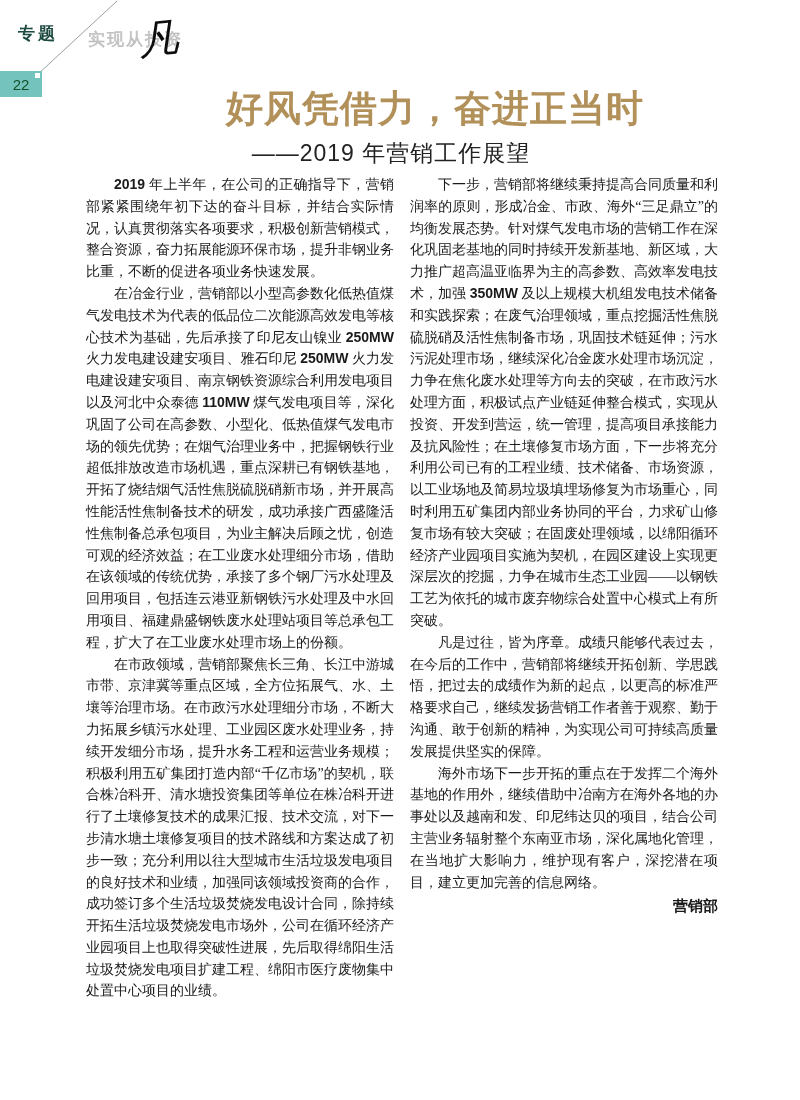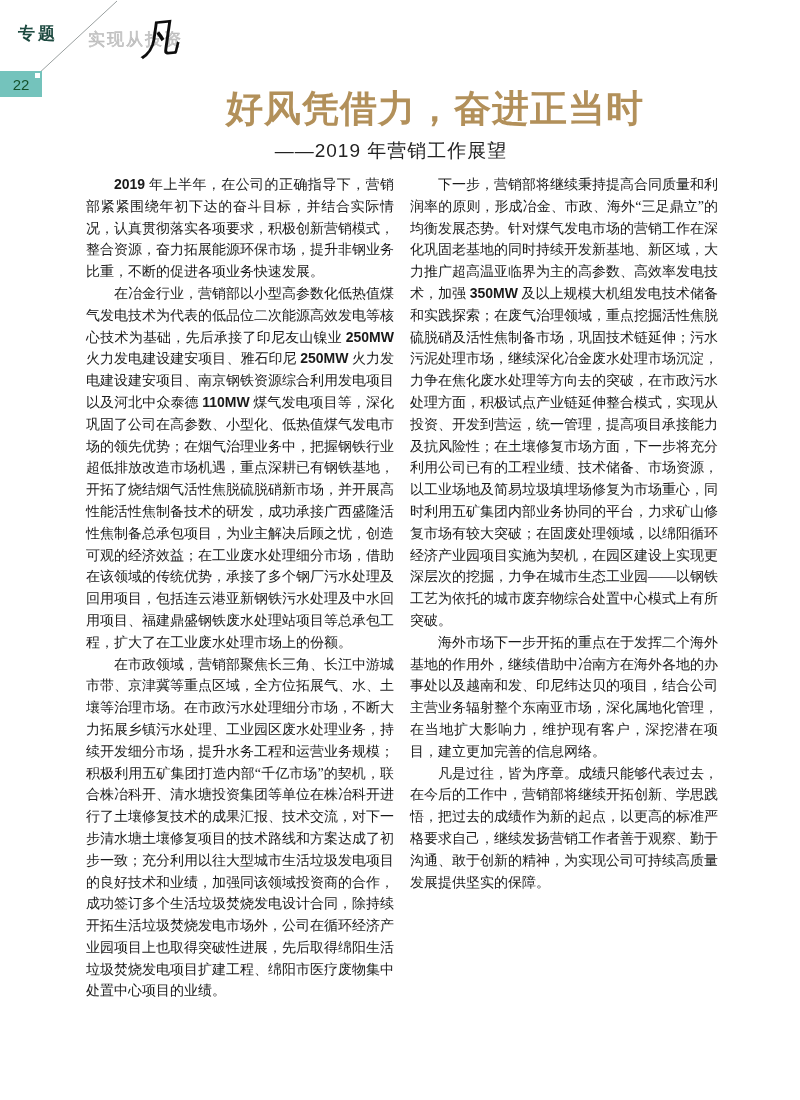--- a/index.html
+++ b/index.html
@@ -41,21 +41,21 @@
   .article-title{
     position:absolute;top:84px;left:0;width:782px;text-align:center;
     font-family:"Liberation Sans","DejaVu Sans",sans-serif;
     font-weight:bold;font-size:37px;letter-spacing:1px;
     color:var(--gold);
     margin-left:44px;
   }
   .article-subtitle{
     position:absolute;top:138px;left:0;width:782px;text-align:center;
     font-family:"Liberation Sans","DejaVu Sans",sans-serif;
-    font-size:19px;letter-spacing:1px;color:#222222;
+    font-size:23px;letter-spacing:1px;color:#222222;
   }
   
   .columns{
     position:absolute;left:86px;top:174px;width:632px;
     display:flex;gap:16px;
   }
   .column{width:308px;font-size:14px;line-height:21.8px;
     text-align:justify;text-justify:inter-ideograph;}
   .para{margin:0;text-indent:2em;}
   .latin{font-family:"Liberation Sans","DejaVu Sans",sans-serif;font-weight:bold;}
@@ -88,17 +88,18 @@
 
 <div class="columns">
   <div class="column">
       <p class="para"><span class="latin">2019</span> 年上半年，在公司的正确指导下，营销部紧紧围绕年初下达的奋斗目标，并结合实际情况，认真贯彻落实各项要求，积极创新营销模式，整合资源，奋力拓展能源环保市场，提升非钢业务比重，不断的促进各项业务快速发展。</p>
       <p class="para">在冶金行业，营销部以小型高参数化低热值煤气发电技术为代表的低品位二次能源高效发电等核心技术为基础，先后承接了印尼友山镍业 <span class="latin">250MW</span> 火力发电建设建安项目、雅石印尼 <span class="latin">250MW</span> 火力发电建设建安项目、南京钢铁资源综合利用发电项目以及河北中众泰德 <span class="latin">110MW</span> 煤气发电项目等，深化巩固了公司在高参数、小型化、低热值煤气发电市场的领先优势；在烟气治理业务中，把握钢铁行业超低排放改造市场机遇，重点深耕已有钢铁基地，开拓了烧结烟气活性焦脱硫脱硝新市场，并开展高性能活性焦制备技术的研发，成功承接广西盛隆活性焦制备总承包项目，为业主解决后顾之忧，创造可观的经济效益；在工业废水处理细分市场，借助在该领域的传统优势，承接了多个钢厂污水处理及回用项目，包括连云港亚新钢铁污水处理及中水回用项目、福建鼎盛钢铁废水处理站项目等总承包工程，扩大了在工业废水处理市场上的份额。</p>
       <p class="para">在市政领域，营销部聚焦长三角、长江中游城市带、京津冀等重点区域，全方位拓展气、水、土壤等治理市场。在市政污水处理细分市场，不断大力拓展乡镇污水处理、工业园区废水处理业务，持续开发细分市场，提升水务工程和运营业务规模；积极利用五矿集团打造内部“千亿市场”的契机，联合株冶科开、清水塘投资集团等单位在株冶科开进行了土壤修复技术的成果汇报、技术交流，对下一步清水塘土壤修复项目的技术路线和方案达成了初步一致；充分利用以往大型城市生活垃圾发电项目的良好技术和业绩，加强同该领域投资商的合作，成功签订多个生活垃圾焚烧发电设计合同，除持续开拓生活垃圾焚烧发电市场外，公司在循环经济产业园项目上也取得突破性进展，先后取得绵阳生活垃圾焚烧发电项目扩建工程、绵阳市医疗废物集中处置中心项目的业绩。</p>
     </div>
   <div class="column">
     <div>
         <p class="para">下一步，营销部将继续秉持提高合同质量和利润率的原则，形成冶金、市政、海外“三足鼎立”的均衡发展态势。针对煤气发电市场的营销工作在深化巩固老基地的同时持续开发新基地、新区域，大力推广超高温亚临界为主的高参数、高效率发电技术，加强 <span class="latin">350MW</span> 及以上规模大机组发电技术储备和实践探索；在废气治理领域，重点挖掘活性焦脱硫脱硝及活性焦制备市场，巩固技术链延伸；污水污泥处理市场，继续深化冶金废水处理市场沉淀，力争在焦化废水处理等方向去的突破，在市政污水处理方面，积极试点产业链延伸整合模式，实现从投资、开发到营运，统一管理，提高项目承接能力及抗风险性；在土壤修复市场方面，下一步将充分利用公司已有的工程业绩、技术储备、市场资源，以工业场地及简易垃圾填埋场修复为市场重心，同时利用五矿集团内部业务协同的平台，力求矿山修复市场有较大突破；在固废处理领域，以绵阳循环经济产业园项目实施为契机，在园区建设上实现更深层次的挖掘，力争在城市生态工业园——以钢铁工艺为依托的城市废弃物综合处置中心模式上有所突破。</p>
+        <p class="para">凡是过往，皆为序章。成绩只能够代表过去，在今后的工作中，营销部将继续开拓创新、学思践悟，把过去的成绩作为新的起点，以更高的标准严格要求自己，继续发扬营销工作者善于观察、勤于沟通、敢于创新的精神，为实现公司可持续高质量发展提供坚实的保障。</p>
         <p class="para">海外市场下一步开拓的重点在于发挥二个海外基地的作用外，继续借助中冶南方在海外各地的办事处以及越南和发、印尼纬达贝的项目，结合公司主营业务辐射整个东南亚市场，深化属地化管理，在当地扩大影响力，维护现有客户，深挖潜在项目，建立更加完善的信息网络。</p>
-        <p class="para">凡是过往，皆为序章。成绩只能够代表过去，在今后的工作中，营销部将继续开拓创新、学思践悟，把过去的成绩作为新的起点，以更高的标准严格要求自己，继续发扬营销工作者善于观察、勤于沟通、敢于创新的精神，为实现公司可持续高质量发展提供坚实的保障。</p>
       </div>
+    <div class="signature">营销部</div>
   </div>
 </div>
 
 </body></html>

